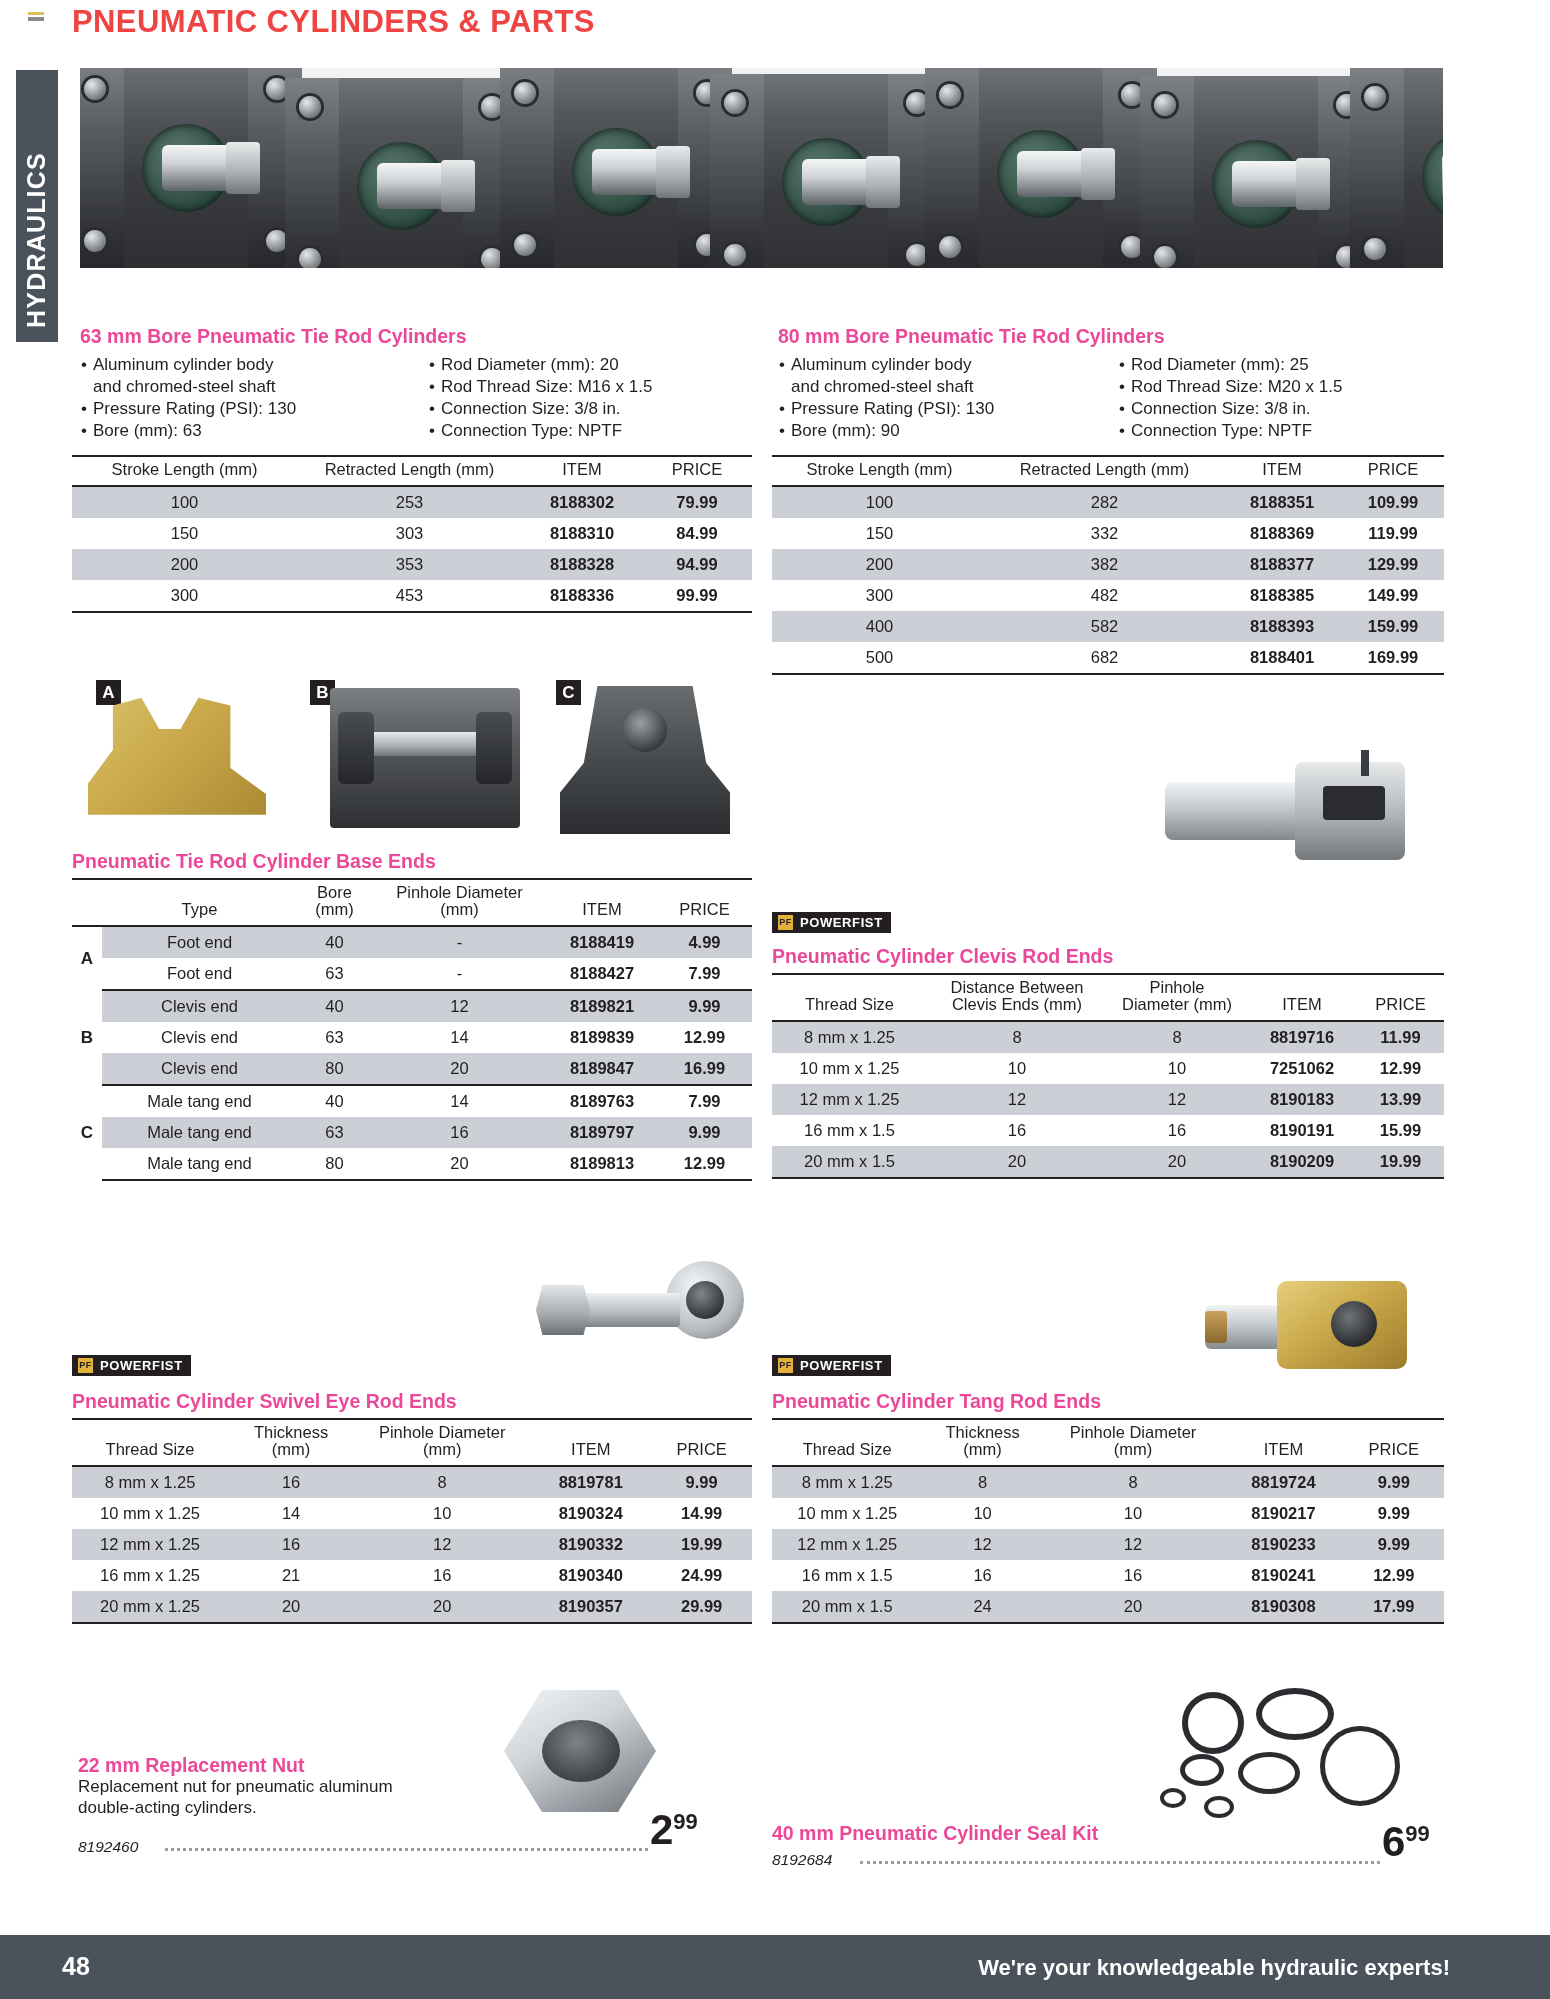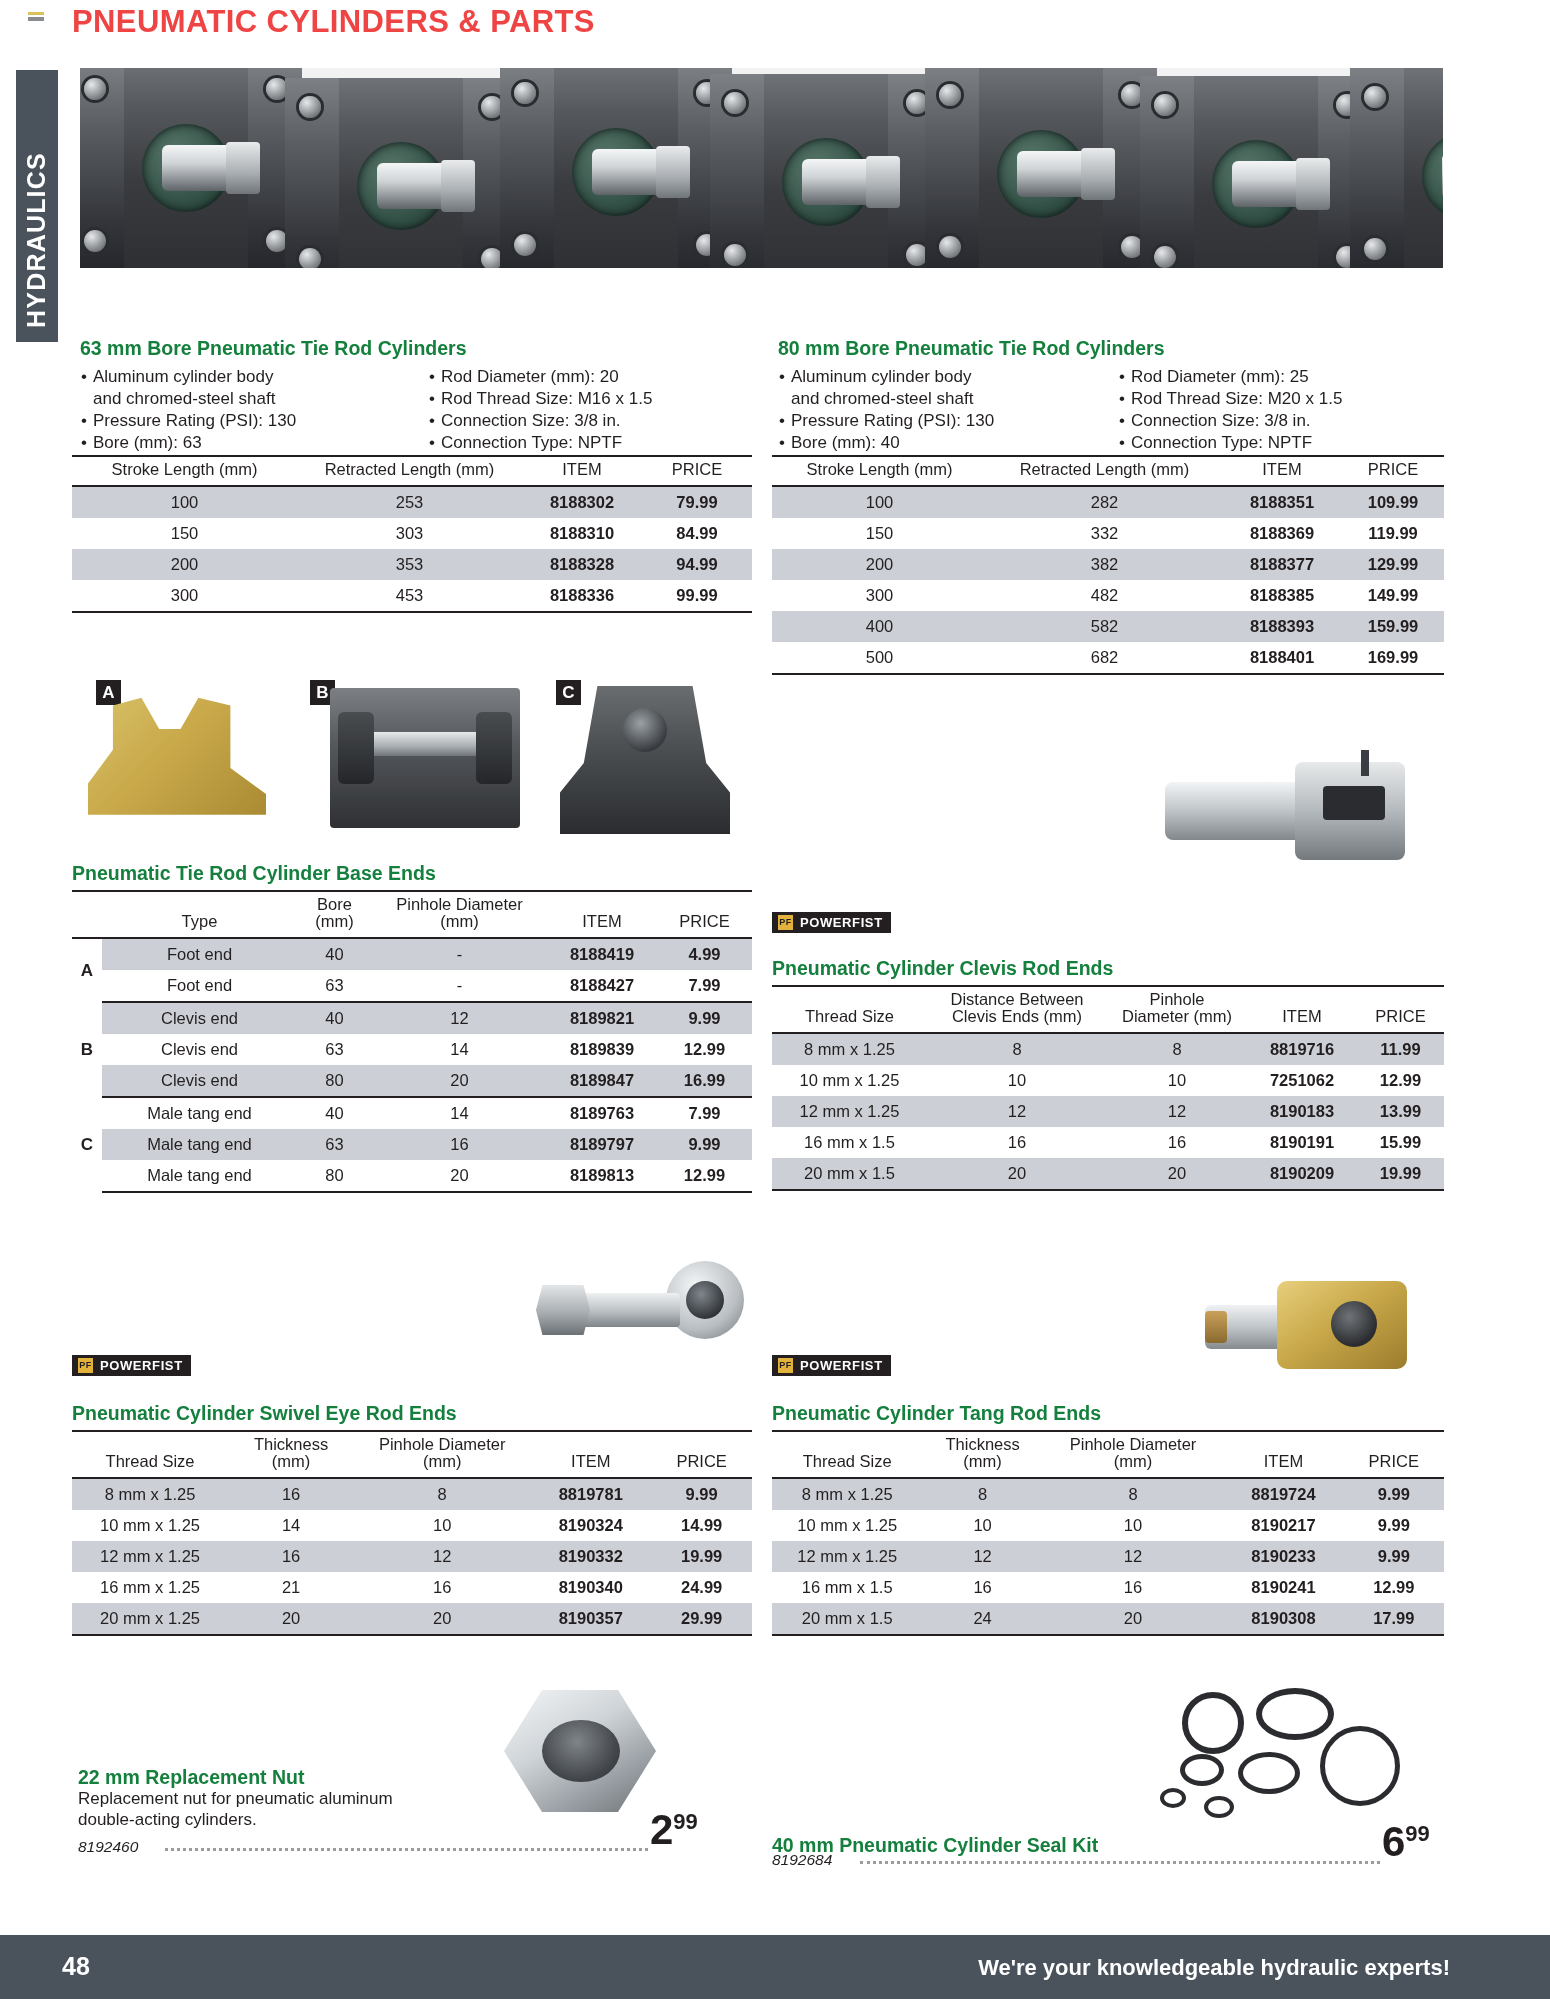--- a/index.html
+++ b/index.html
@@ -88,21 +88,21 @@
   .cyl .rodtip{
     position:absolute; left:50%; top:50%;
     width:34px; height:52px; margin:-26px 0 0 40px;
     border-radius:4px;
     background:linear-gradient(180deg,#e9ebec,#a9aeb2 60%,#70757a);
     z-index:4;
   }
 
   
   .prod-head{
-    font-size:19.5px; font-weight:bold; color:#15803d;margin-top:12px;
+    font-size:19.5px; font-weight:bold; color:#ec4899;
   }
   .bullets{
     font-size:17px; line-height:22px; color:#231f20;
   }
   .bullets div{ position:relative; padding-left:13px; }
   .bullets div b.dot{
     position:absolute; left:1px; top:0; font-weight:normal;
   }
 
   
@@ -357,21 +357,21 @@
   </table>
 </div>
 
 <div style="position:absolute; left:778px; top:325px; width:665px;">
   <div class="prod-head">80 mm Bore Pneumatic Tie Rod Cylinders</div>
   <div style="display:flex; margin-top:6px;">
     <div class="bullets" style="width:340px;">
       <div><b class="dot">•</b><span>Aluminum cylinder body</span></div>
       <div style="padding-left:13px;"><span>and chromed-steel shaft</span></div>
       <div><b class="dot">•</b><span>Pressure Rating (PSI): 130</span></div>
-      <div><b class="dot">•</b><span>Bore (mm): 40</span></div>
+      <div><b class="dot">•</b><span>Bore (mm): 90</span></div>
     </div>
     <div class="bullets" style="width:300px;">
       <div><b class="dot">•</b><span>Rod Diameter (mm): 25</span></div>
       <div><b class="dot">•</b><span>Rod Thread Size: M20 x 1.5</span></div>
       <div><b class="dot">•</b><span>Connection Size: 3/8 in.</span></div>
       <div><b class="dot">•</b><span>Connection Type: NPTF</span></div>
     </div>
   </div>
 </div>
 

